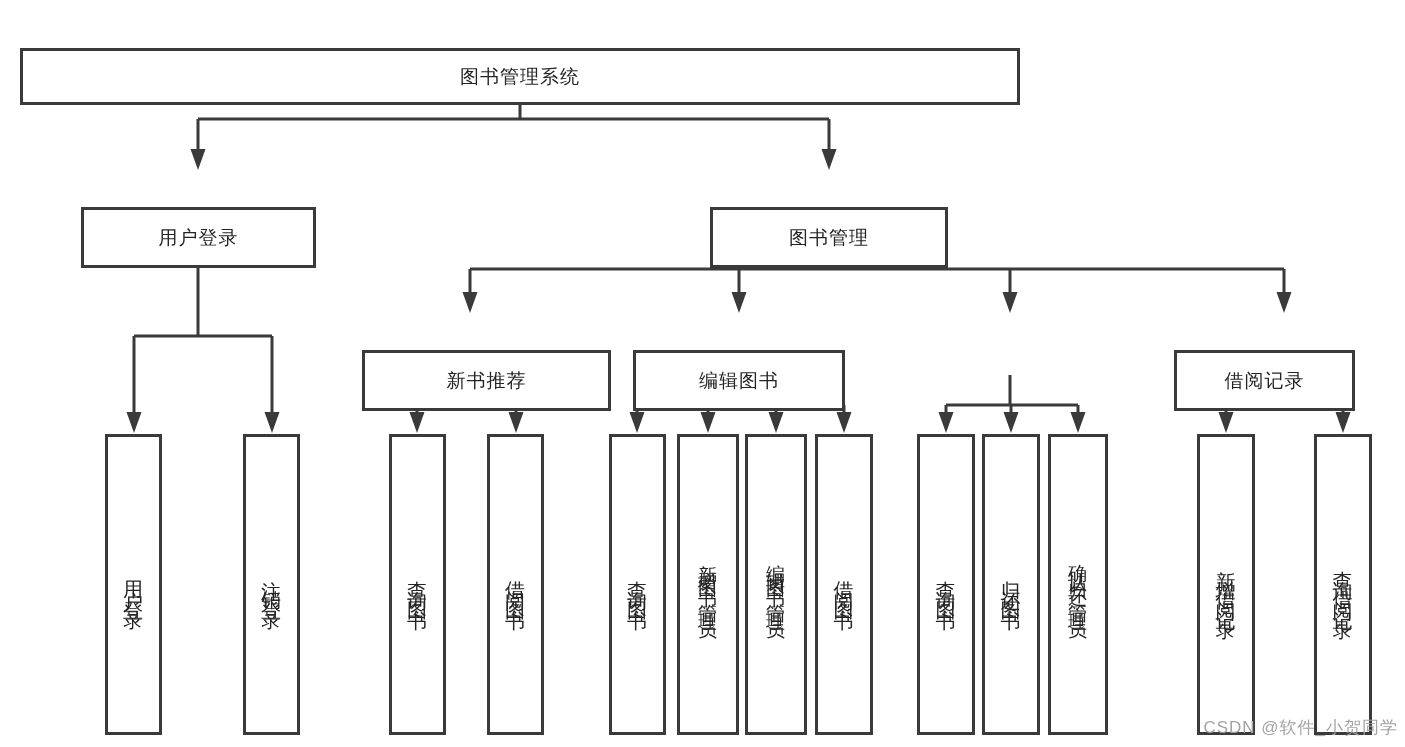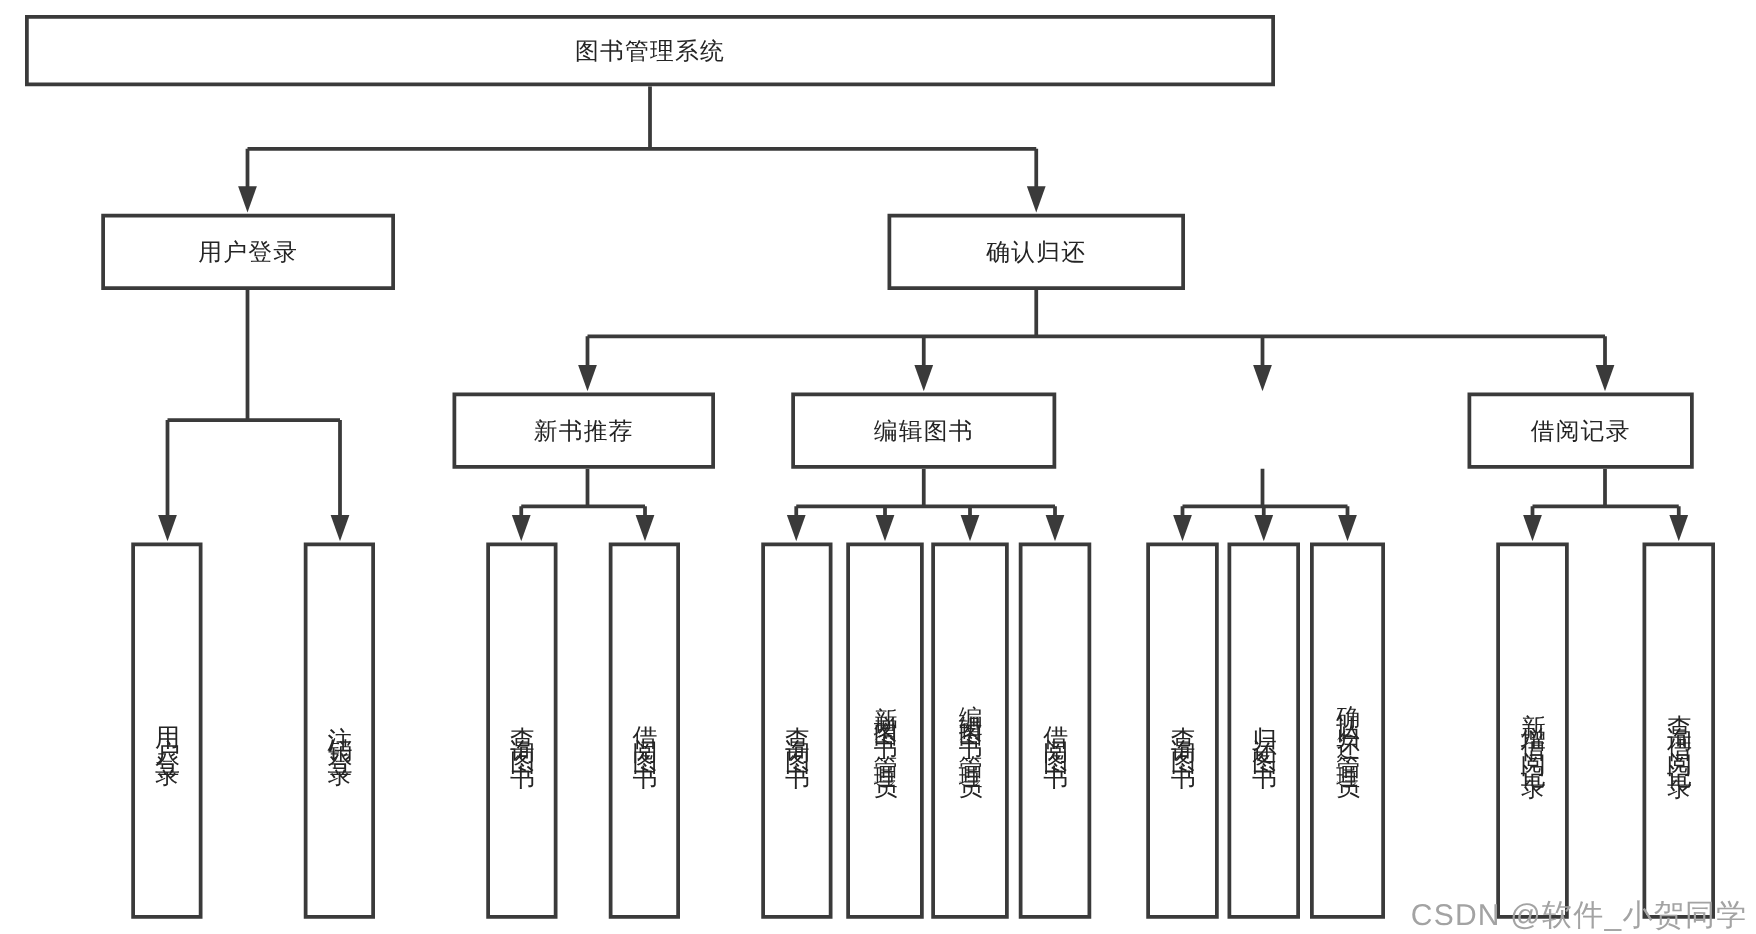--- a/index.html
+++ b/index.html
@@ -21,33 +21,33 @@
   .wire{stroke:var(--line);stroke-width:3;fill:none;}
   .arrow{fill:var(--line);stroke:none;}
   .box{
     position:absolute;
     background:#fff;
     border:3px solid var(--line);
     color:var(--text);
     display:flex;align-items:center;justify-content:center;
     text-align:center;
   }
-  .box.h{font-size:19px;letter-spacing:1px;}
+  .box.h{font-size:19px;letter-spacing:1px;margin-top:36px;}
   .box.v span{
     writing-mode:vertical-rl;
     text-orientation:mixed;
     font-size:20px;
     letter-spacing:10px;
     line-height:1;
   }
   .box.v.long span{letter-spacing:8px;font-size:19px;}
   #watermark{
     position:absolute;
     top:716px;right:7px;
-    font-size:24px;
+    font-size:17px;
     color:var(--wm);
     letter-spacing:1px;
     white-space:nowrap;
   }
 </style>
 </head>
 <body>
 
 <div id="canvas">
 
@@ -83,23 +83,23 @@
     <polygon class="arrow" points="1070.5,412 1085.5,412 1078,433"></polygon>
 
     <path class="wire" d="M1284 375 V405 M1226 405 H1343 M1226 405 V414 M1343 405 V414"></path>
     <polygon class="arrow" points="1218.5,412 1233.5,412 1226,433"></polygon>
     <polygon class="arrow" points="1335.5,412 1350.5,412 1343,433"></polygon>
   </svg>
 
   <div class="box h" style="left:20px;top:12px;width:1000px;height:57px">图书管理系统</div>
 
   <div class="box h" style="left:81px;top:171px;width:235px;height:61px">用户登录</div>
-  <div class="box h" style="left:710px;top:171px;width:238px;height:61px">确认归还</div>
+  <div class="box h" style="left:710px;top:171px;width:238px;height:61px">图书管理</div>
 
-  <div class="box h" style="left:362px;top:314px;width:210px;height:61px">新书推荐</div>
+  <div class="box h" style="left:362px;top:314px;width:249px;height:61px">新书推荐</div>
   <div class="box h" style="left:633px;top:314px;width:212px;height:61px">编辑图书</div>
   <div class="box h" style="left:1174px;top:314px;width:181px;height:61px">借阅记录</div>
 
   <div class="box v" style="left:105px;top:434px;width:57px;height:301px">
       <span>用户登录</span>
     </div>
   <div class="box v" style="left:243px;top:434px;width:57px;height:301px">
       <span>注销登录</span>
     </div>
 

